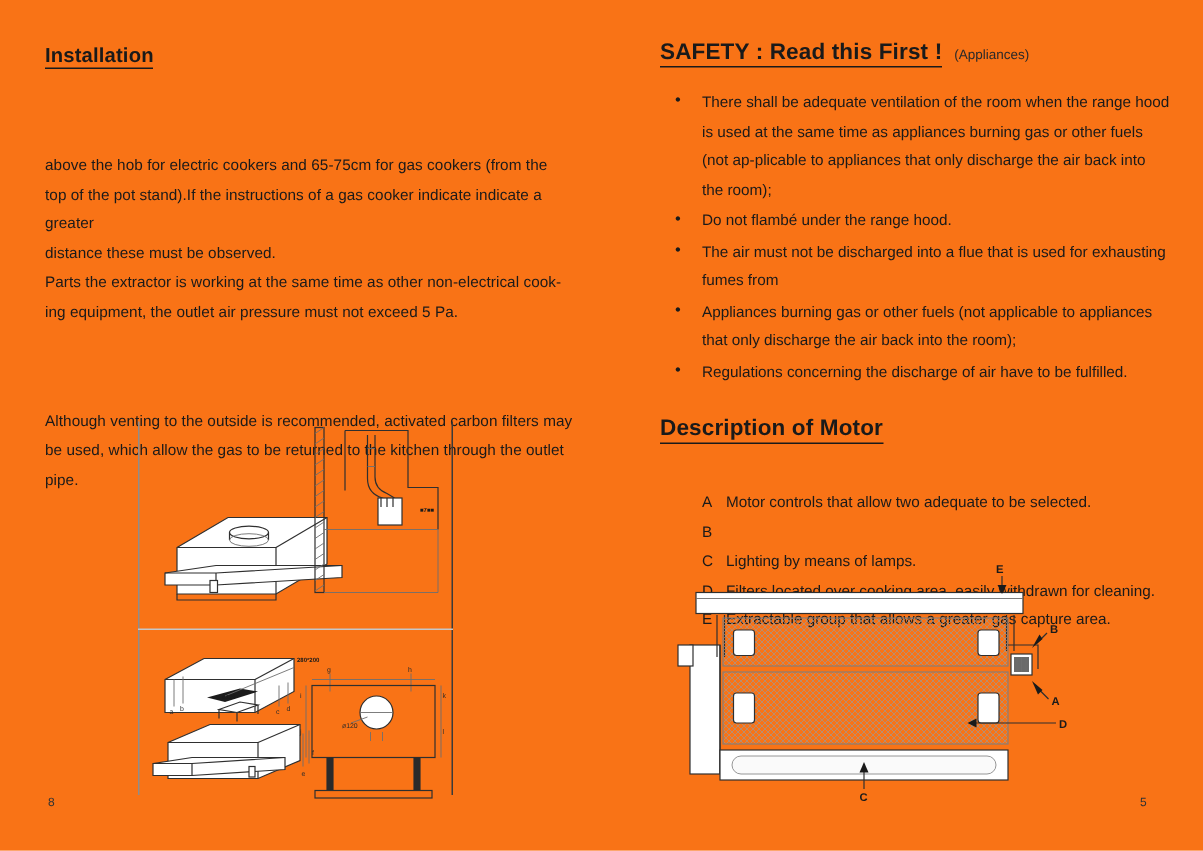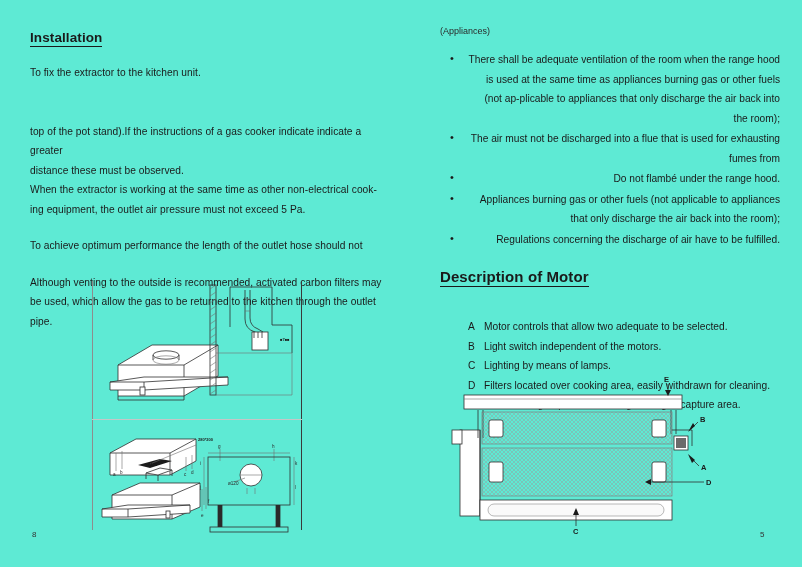--- a/index.html
+++ b/index.html
@@ -11,21 +11,21 @@
     width: 802px;
     height: 567px;
     position: relative;
     font-family: "Liberation Sans", sans-serif;
     color: #1a1a1a;
     overflow: hidden;
   }
   .page {
     position: absolute;
     inset: 0;
-    background: #5eead4;
+    background: #f97316;
   }
 
   
   .col-left {
     position: absolute;
     left: 30px;
     top: 28px;
     width: 355px;
   }
   .col-right {
@@ -67,21 +67,20 @@
     margin: 0 0 17px 0;
     letter-spacing: .05px;
   }
   .para.tight { margin-bottom: 0; }
 
   
   ul.bullets {
     list-style: none;
     margin: 14px 0 0 0;
     padding: 0;
-    text-align: right;
   }
   ul.bullets li {
     position: relative;
     padding-left: 28px;
     font-size: 10.2px;
     line-height: 19.5px;
     margin-bottom: 1px;
   }
   ul.bullets li::before {
     content: "•";
@@ -177,31 +176,31 @@
 </head>
 <body>
 
 <div class="page">
 
   <div class="col-left">
 
     <h1 class="sec-title">Installation</h1>
 
     <p class="para">
-      <span>To fix the extractor to the kitchen unit.</span><br>
       <br>
       <br>
+      <span>above the hob for electric cookers and 65-75cm for gas cookers (from the</span><br>
       <span>top of the pot stand).If the instructions of a gas cooker indicate indicate a greater</span><br>
       <span>distance these must be observed.</span><br>
-      <span>When the extractor is working at the same time as other non-electrical cook-</span><br>
+      <span>Parts the extractor is working at the same time as other non-electrical cook-</span><br>
       <span>ing equipment, the outlet air pressure must not exceed 5 Pa.</span>
     </p>
 
     <p class="para">
-      <span>To achieve optimum performance the length of the outlet hose should not</span><br>
+      <br>
     </p>
 
     <p class="para tight">
       <span>Although venting to the outside is recommended, activated carbon filters may</span><br>
       <span>be used, which allow the gas to be returned to the kitchen through the outlet</span><br>
       <span>pipe.</span>
     </p>
   </div>
 
   <div class="fig-left">
@@ -313,43 +312,43 @@
         <path d="M14,64 L18,64 L18,86 L14,86 Z" fill="#2a2a2a"></path>
         <path d="M72,64 L76,64 L76,86 L72,86 Z" fill="#2a2a2a"></path>
         <rect class="sv-line" x="6" y="86" width="78" height="5" fill="#ffffff"></rect>
       </g>
     </svg>
   </div>
 
   <div class="col-right">
 
     <div class="title-row">
+      <h1 class="sec-title big">SAFETY : Read this First !</h1>
       <span class="cont-note">(Appliances)</span>
     </div>
 
     <ul class="bullets">
       <li>There shall be adequate ventilation of the room when the range hood is used at the same time as appliances burning gas or other fuels (not ap-plicable to appliances that only discharge the air back into the room);</li>
+      <li>Do not flambé under the range hood.</li>
       <li>The air must not be discharged into a flue that is used for exhausting fumes from</li>
-      <li>Do not flambé under the range hood.</li>
       <li>Appliances burning gas or other fuels (not applicable to appliances that only discharge the air back into the room);</li>
       <li>Regulations concerning the discharge of air have to be fulfilled.</li>
     </ul>
 
     <div style="height:18px"></div>
 
     <h1 class="sec-title big">Description of Motor</h1>
 
     <ol class="parts">
       <li>
         <span class="ltr">A</span>
         <span>Motor controls that allow two adequate to be selected.</span>
       </li>
       <li>
         <span class="ltr">B</span>
-        <span>Light switch independent of the motors.</span>
       </li>
       <li>
         <span class="ltr">C</span>
         <span>Lighting by means of lamps.</span>
       </li>
       <li>
         <span class="ltr">D</span>
         <span>Filters located over cooking area, easily withdrawn for cleaning.</span>
       </li>
       <li>

